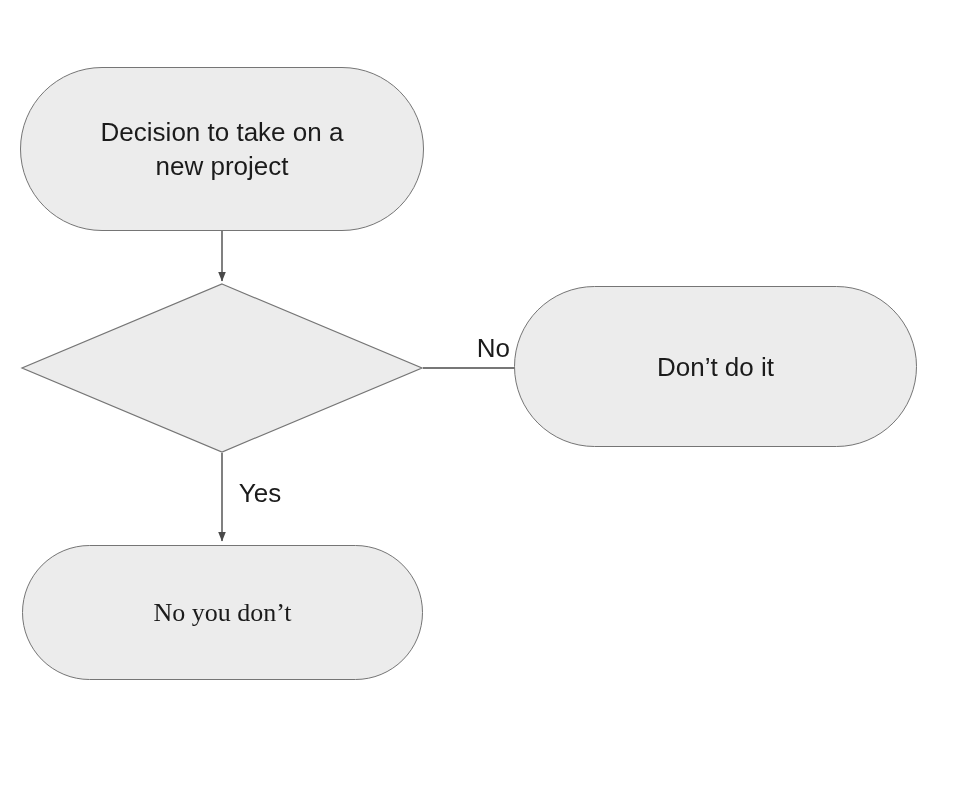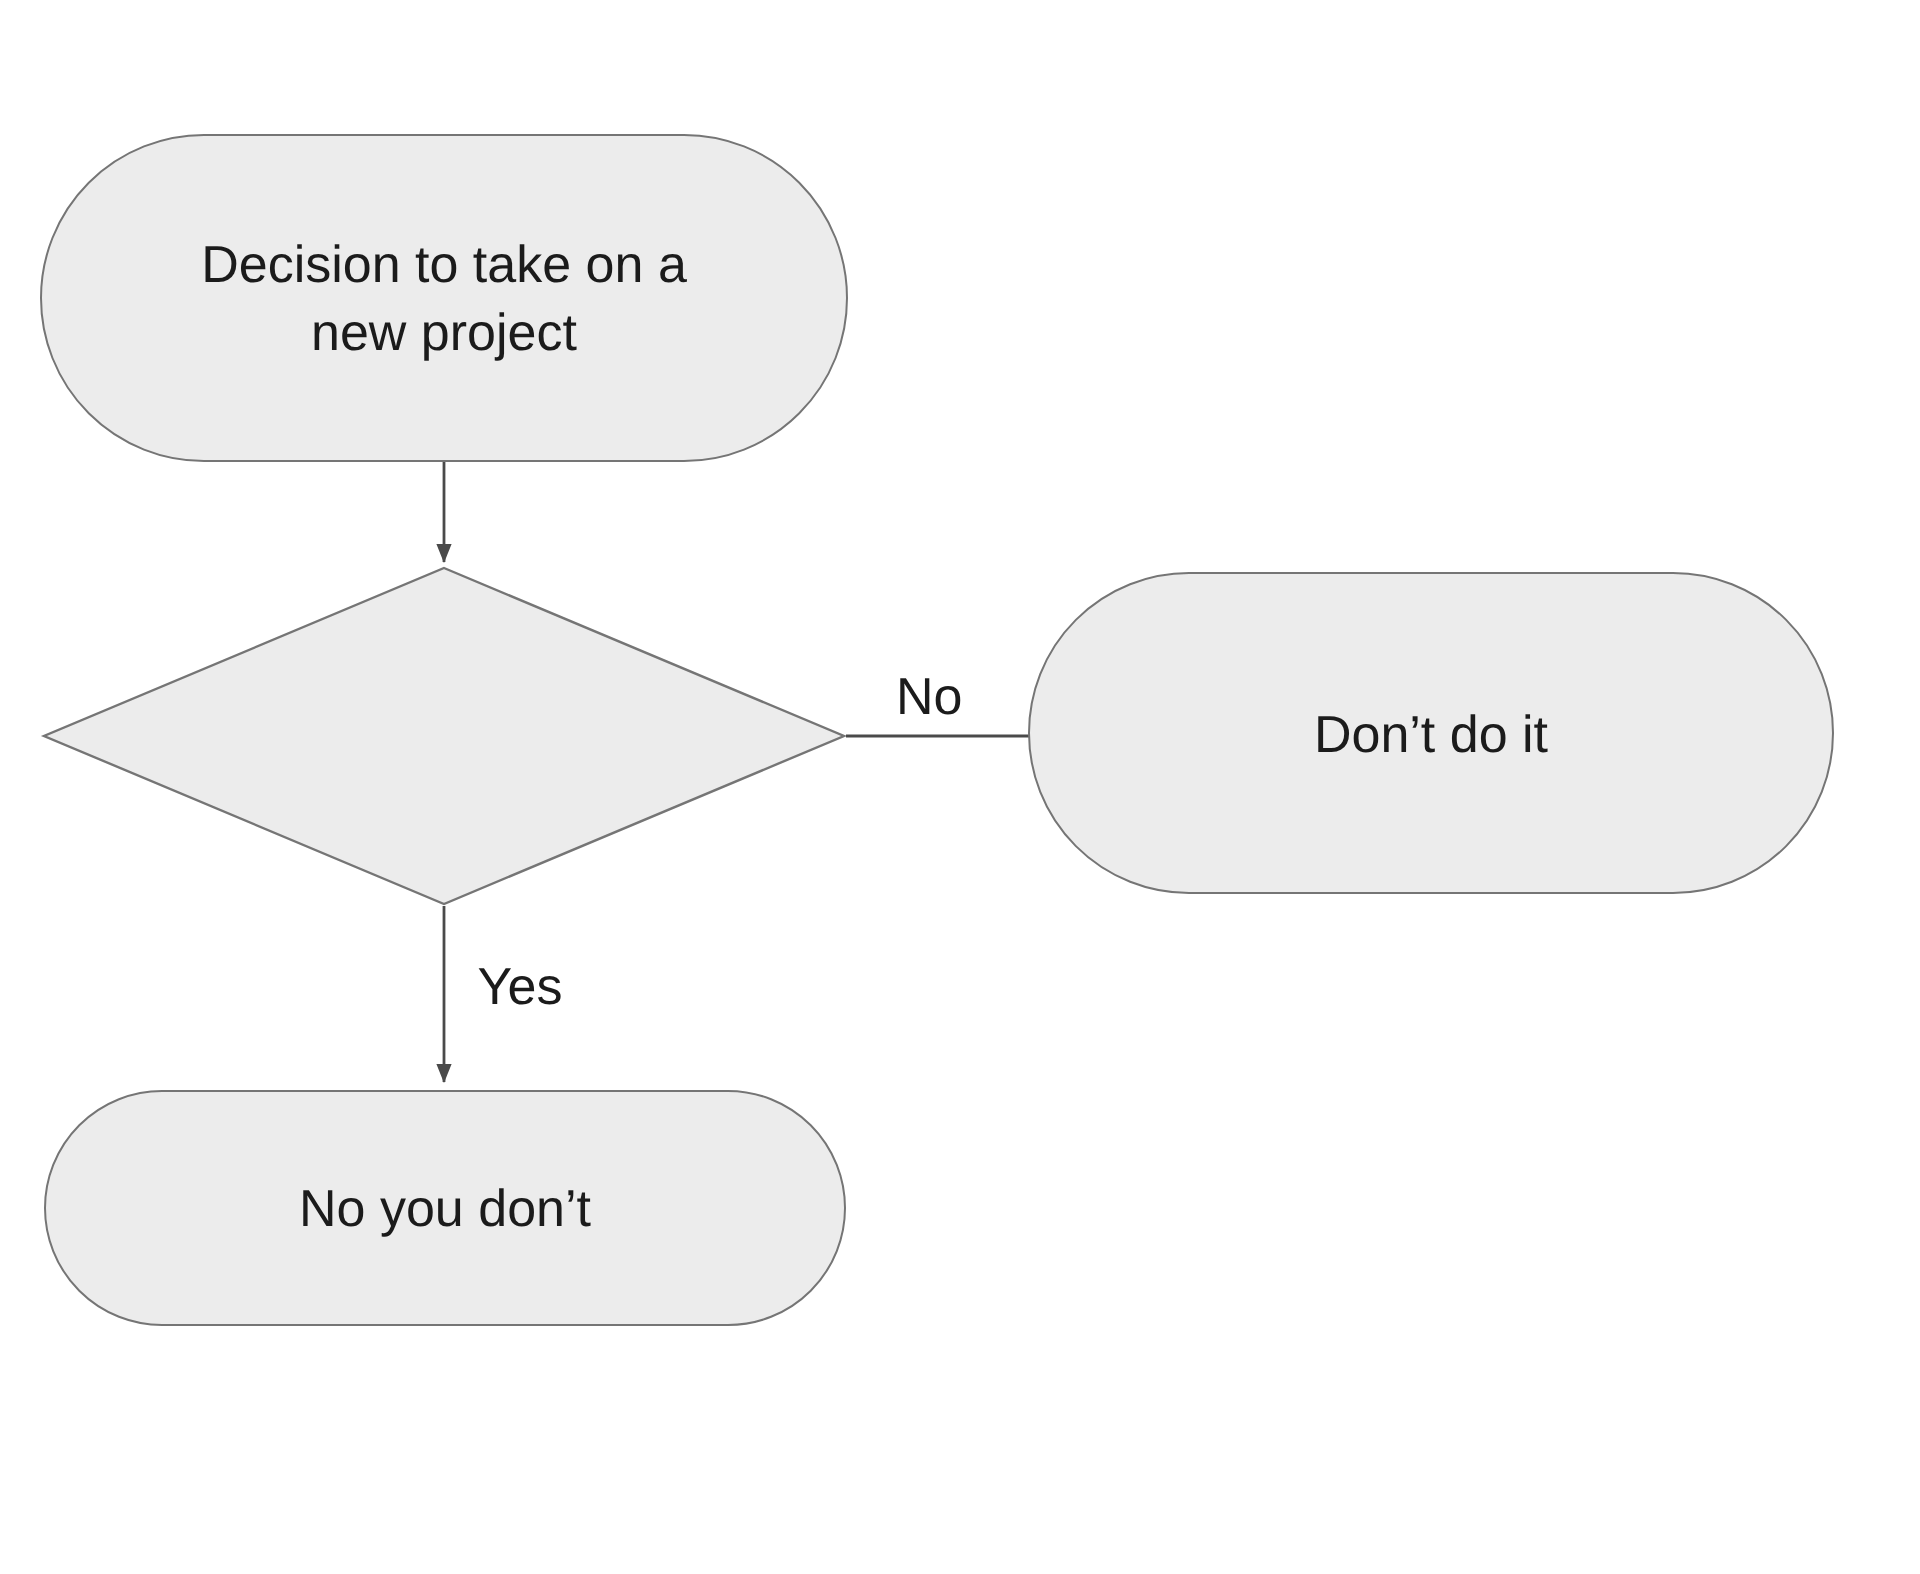--- a/index.html
+++ b/index.html
@@ -49,39 +49,40 @@
     border-radius: 82px;
     margin-top: 19px;
   }
   #n-dont {
     left: 514px; top: 286px;
     width: 403px; height: 161px;
     border-radius: 81px;
   }
   #n-noyoudont {
     left: 22px;  top: 545px;
-    width: 401px; height: 118px;
+    width: 401px; height: 135px;
     border-radius: 81px;
+    font-family: Liberation Serif, serif;
   }
   .diamond-label {
     position: absolute;
     left: 122px; top: 310px;
     width: 200px; height: 116px;
     display: flex;
     align-items: center;
     justify-content: center;
     text-align: center;
   }
   .edge-label {
     position: absolute;
   }
   #lbl-no {
     left: 448px; top: 331px;
     width: 62px;
-    text-align: left;
+    text-align: right;
   }
   #lbl-yes {
     left: 225px; top: 476px;
     width: 70px;
     text-align: center;
   }
   svg line { stroke: #4a4a4a; stroke-width: 1.4; }
   svg polygon.diamond { fill: #ececec; stroke: #757575; stroke-width: 1.2; }
 </style>
 </head>

